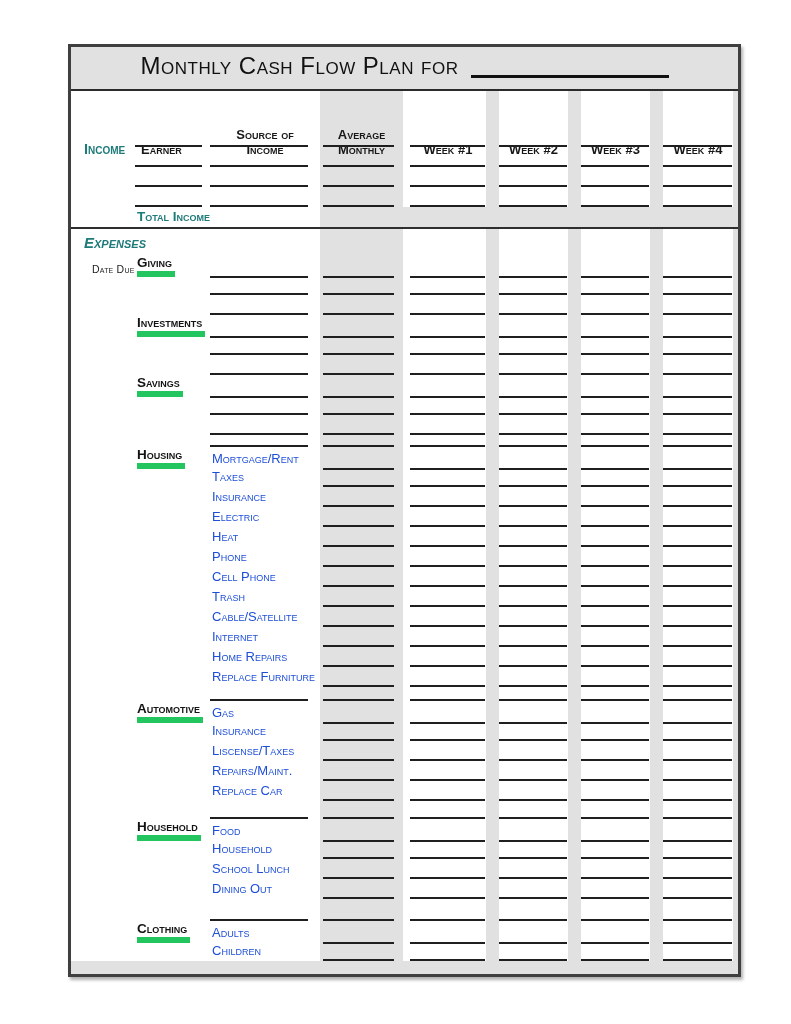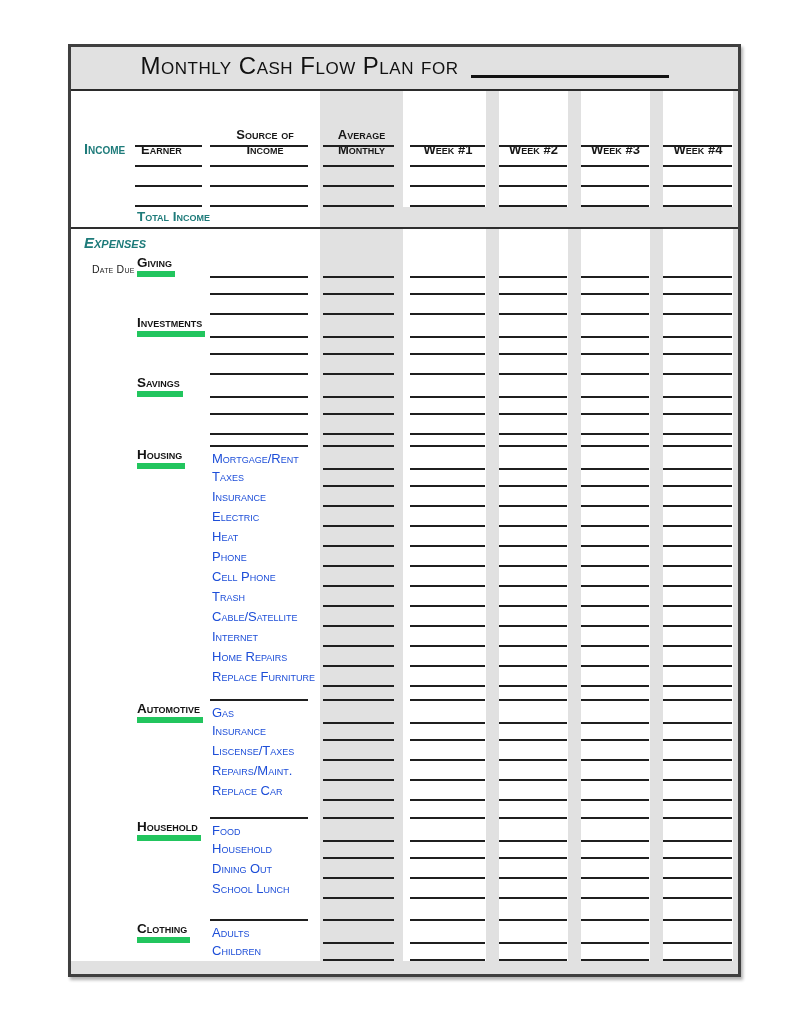--- a/index.html
+++ b/index.html
@@ -1120,48 +1120,48 @@
             <div class="cell cS"></div>
             <div class="cell cW">
               <i class="ln"></i>
             </div>
             <div class="cell cR"></div>
           </div>
           <div class="row r20">
             <div class="cell cA"></div>
             <div class="cell cB"></div>
             <div class="cell cC">
+              <span class="subitem">School Lunch</span>
+            </div>
+            <div class="cell cD">
+              <i class="ln"></i>
+            </div>
+            <div class="cell cGap"></div>
+            <div class="cell cW">
+              <i class="ln"></i>
+            </div>
+            <div class="cell cS"></div>
+            <div class="cell cW">
+              <i class="ln"></i>
+            </div>
+            <div class="cell cS"></div>
+            <div class="cell cW">
+              <i class="ln"></i>
+            </div>
+            <div class="cell cS"></div>
+            <div class="cell cW">
+              <i class="ln"></i>
+            </div>
+            <div class="cell cR"></div>
+          </div>
+          <div class="row r20">
+            <div class="cell cA"></div>
+            <div class="cell cB"></div>
+            <div class="cell cC">
               <span class="subitem">Dining Out</span>
-            </div>
-            <div class="cell cD">
-              <i class="ln"></i>
-            </div>
-            <div class="cell cGap"></div>
-            <div class="cell cW">
-              <i class="ln"></i>
-            </div>
-            <div class="cell cS"></div>
-            <div class="cell cW">
-              <i class="ln"></i>
-            </div>
-            <div class="cell cS"></div>
-            <div class="cell cW">
-              <i class="ln"></i>
-            </div>
-            <div class="cell cS"></div>
-            <div class="cell cW">
-              <i class="ln"></i>
-            </div>
-            <div class="cell cR"></div>
-          </div>
-          <div class="row r20">
-            <div class="cell cA"></div>
-            <div class="cell cB"></div>
-            <div class="cell cC">
-              <span class="subitem">School Lunch</span>
             </div>
             <div class="cell cD">
               <i class="ln"></i>
             </div>
             <div class="cell cGap"></div>
             <div class="cell cW">
               <i class="ln"></i>
             </div>
             <div class="cell cS"></div>
             <div class="cell cW">

